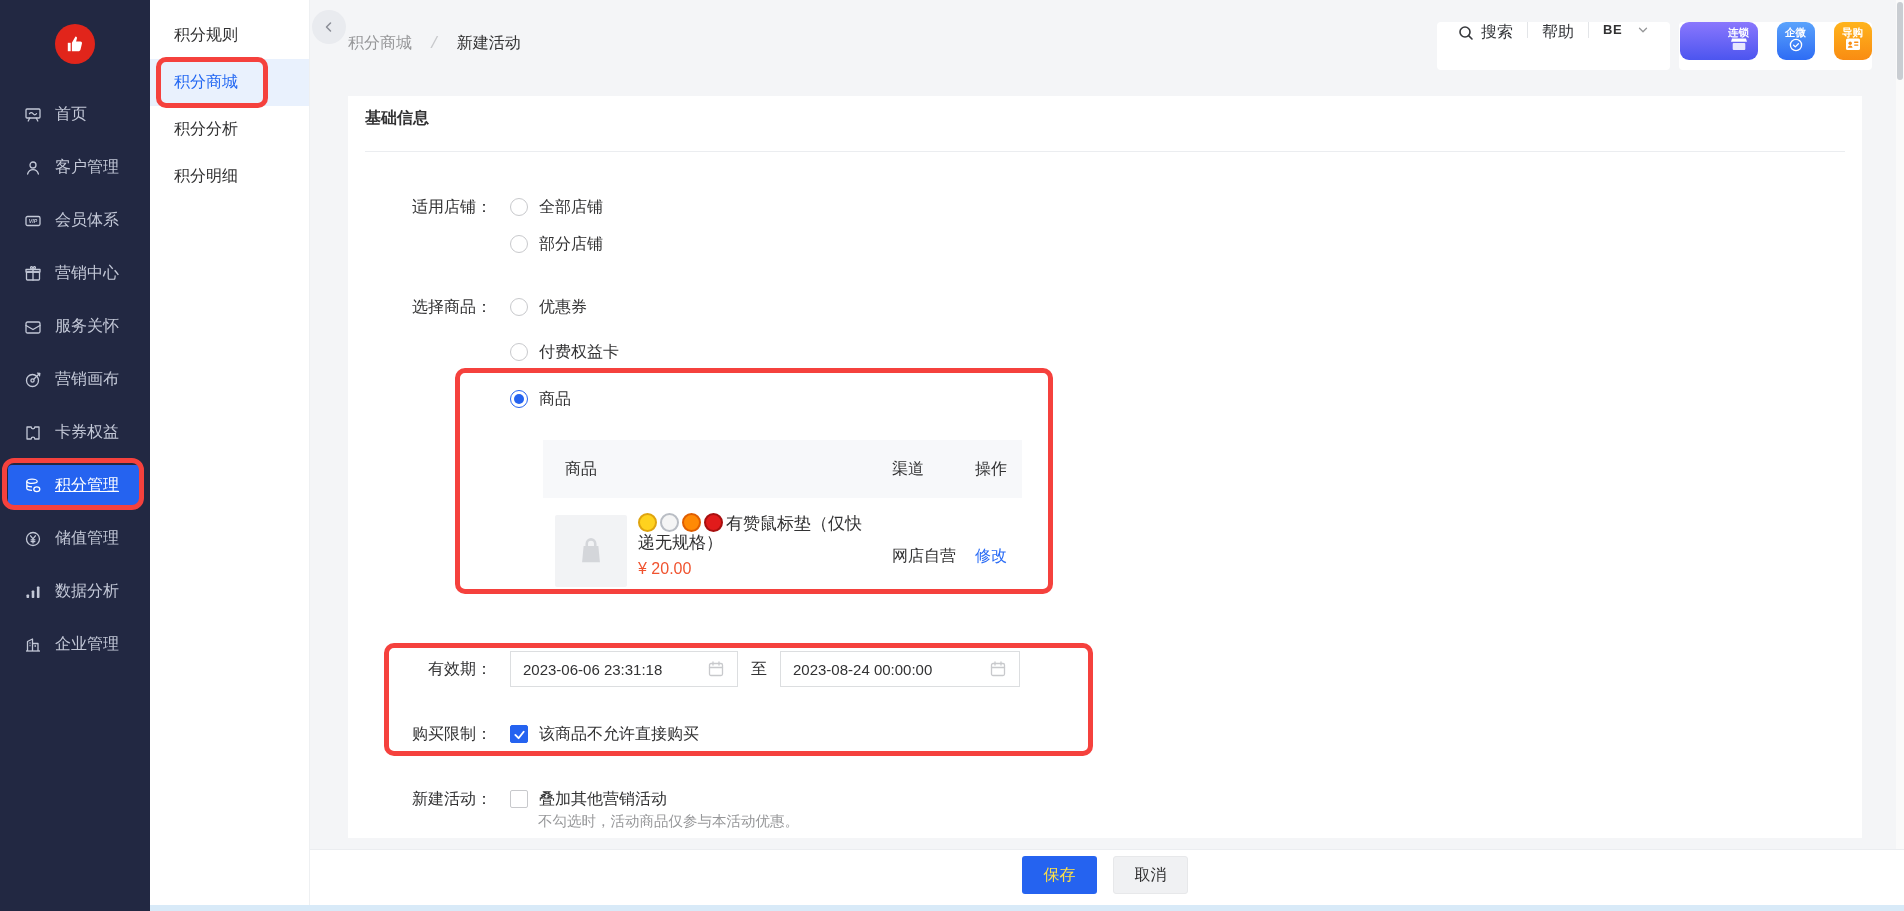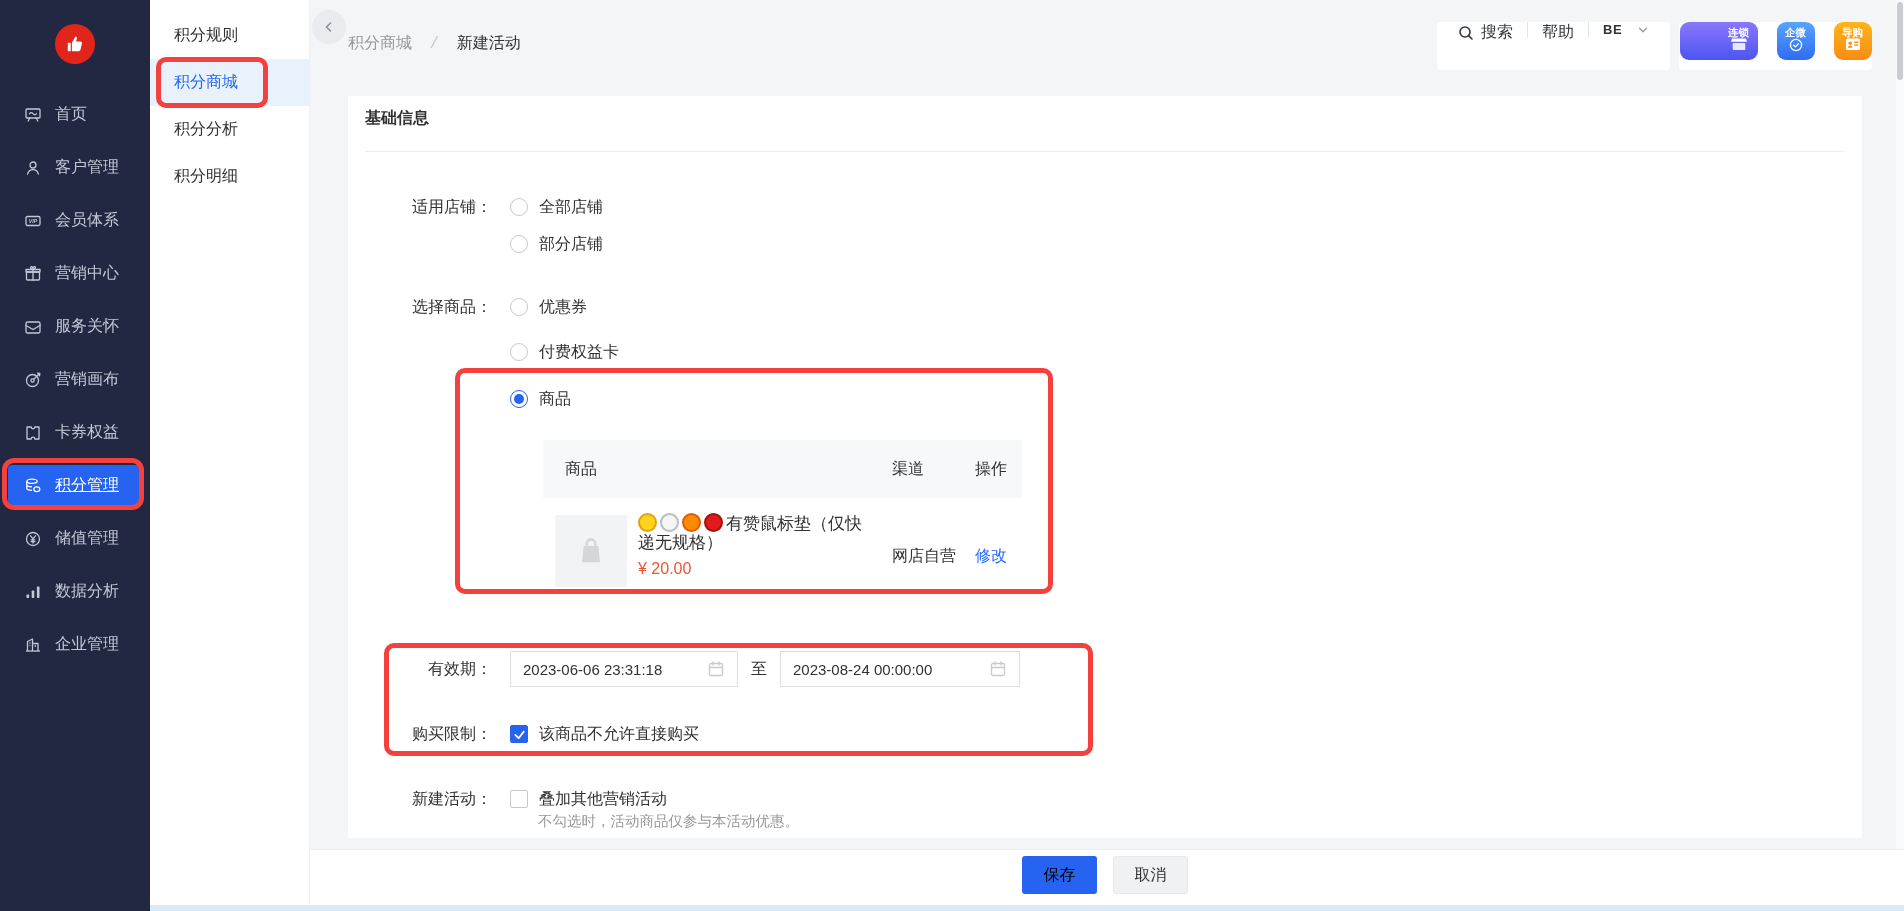--- a/index.html
+++ b/index.html
@@ -95,21 +95,21 @@
           color:#323233;cursor:text;}
   .din1{width:228px;}
   .din2{width:240px;}
   .vto{margin:0 13px;font-size:16px;color:#323233;}
   .hint{position:absolute;left:190px;top:716px;font-size:14.5px;color:#969799;}
   
   .footer{position:absolute;left:310px;top:849px;width:1594px;height:56px;background:#fff;
           border-top:1px solid #ebedf0;box-sizing:border-box;}
   .btn{position:absolute;top:6px;width:75px;height:38px;border:none;border-radius:3px;font-size:16px;
        font-family:inherit;cursor:pointer;}
-  .btn-save{left:712px;background:#2563f0;color:#000000;}
+  .btn-save{left:712px;background:#2563f0;color:#fde047;}
   .btn-cancel{left:803px;background:#f0f1f3;color:#323233;border:1px solid #e7e8ea;box-sizing:border-box;}
   .bottom-strip{position:absolute;left:150px;top:905px;width:1754px;height:6px;background:#d8eaf8;}
 </style>
 </head>
 <body>
 
 <div class="page">
 
   <div class="nav">
     <div class="logo">

